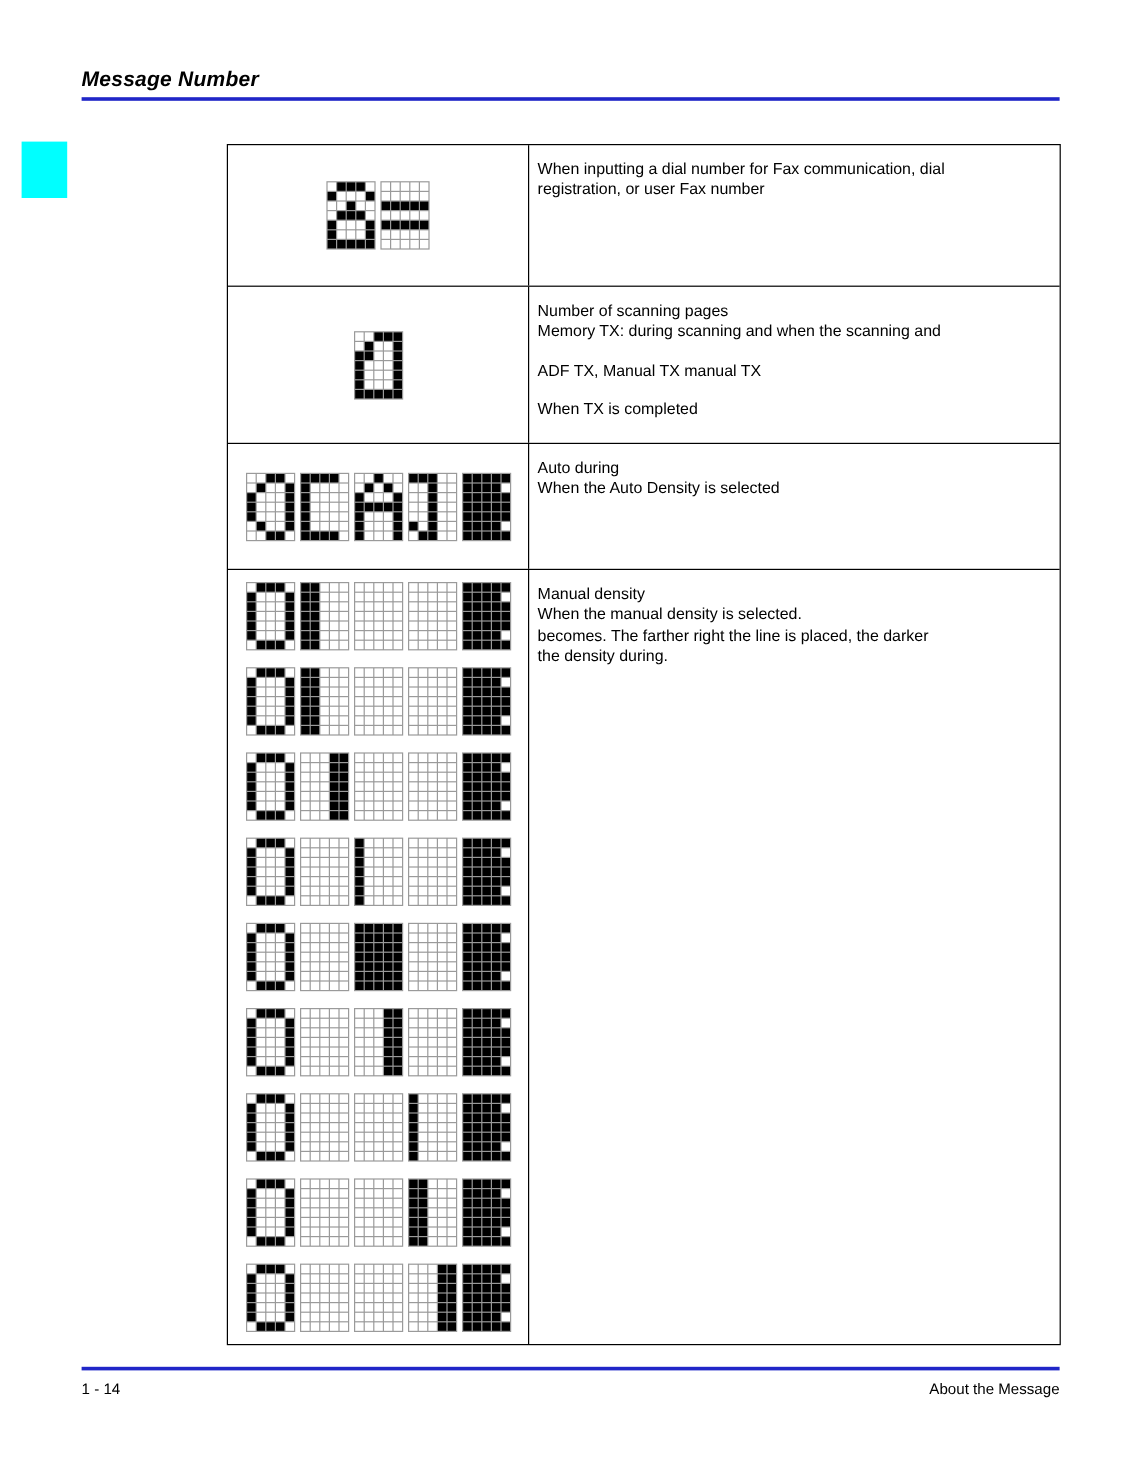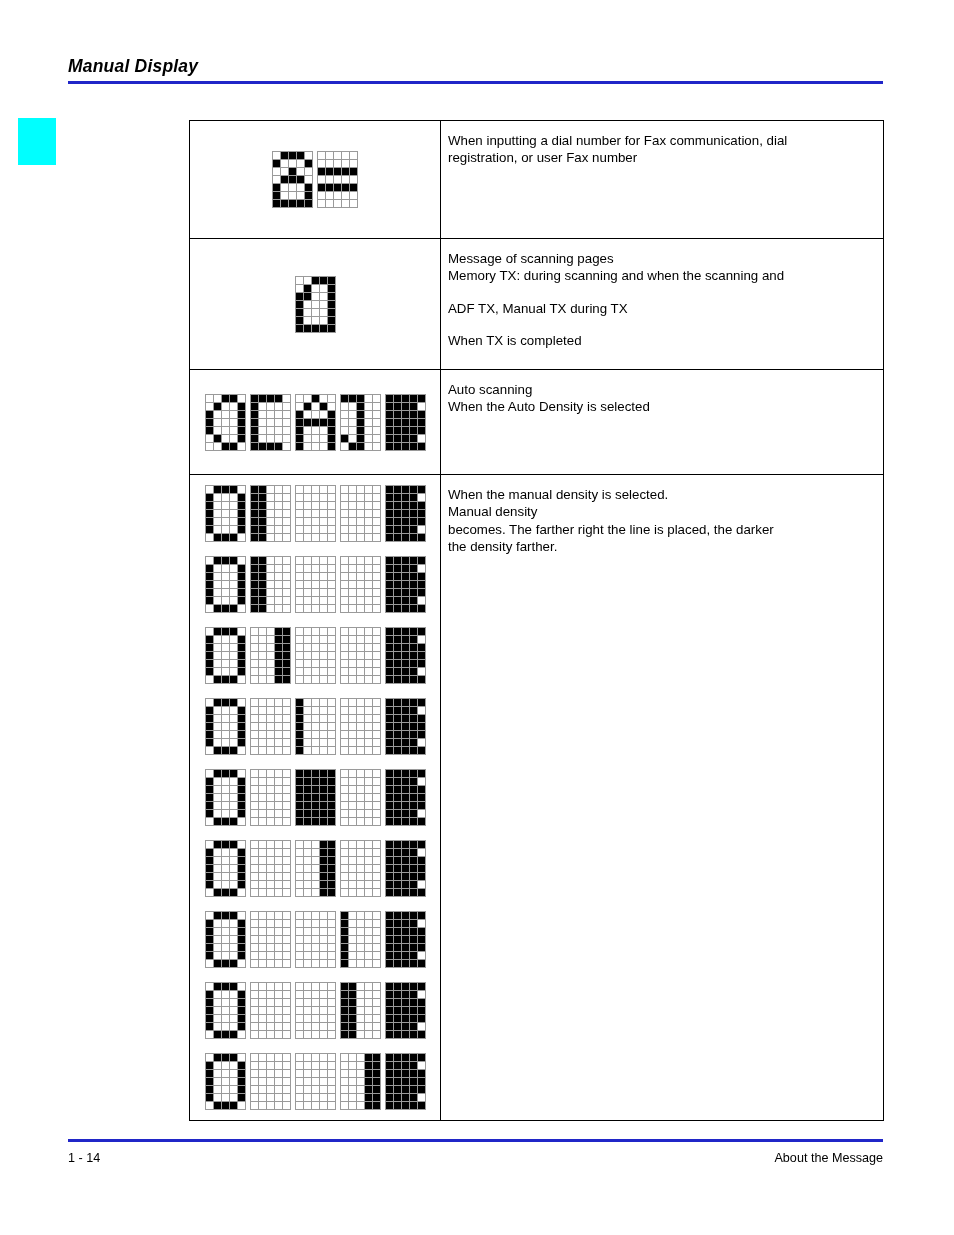--- a/index.html
+++ b/index.html
@@ -116,21 +116,21 @@
     font-size: 12.6px;
     line-height: 16px;
   }
 </style>
 </head>
 <body>
 
 <div class="tab-marker"></div>
 
 <div class="page-header">
-  <div class="title">Manual Display</div>
+  <div class="title">Message Number</div>
   <div class="rule-blue"></div>
 </div>
 
 <div class="msg-table">
 
   <div class="msg-row row-h1">
     <div class="cell-display">
       <div class="lcd-stack">
           <div class="lcd-line">
             <div class="lcd-cell" style="background: rgb(154, 154, 154);">
@@ -254,23 +254,23 @@
               <span class="px on" style="background: rgb(0, 0, 0);"></span>
               <span class="px on" style="background: rgb(0, 0, 0);"></span>
               <span class="px on" style="background: rgb(0, 0, 0);"></span>
               <span class="px on" style="background: rgb(0, 0, 0);"></span>
               <span class="px on" style="background: rgb(0, 0, 0);"></span>
             </div>
           </div>
         </div>
     </div>
     <div class="cell-desc">
-        <p>Message of scanning pages</p>
+        <p>Number of scanning pages</p>
         <p>Memory TX: during scanning and when the scanning and</p>
-        <p class="gap">ADF TX, Manual TX during TX</p>
+        <p class="gap">ADF TX, Manual TX manual TX</p>
         <p class="gap">When TX is completed</p>
       </div>
   </div>
 
   <div class="msg-row row-h3">
     <div class="cell-display">
       <div class="lcd-stack">
           <div class="lcd-line">
             <div class="lcd-cell" style="background: rgb(154, 154, 154);">
               <span class="px" style="background: rgb(255, 255, 255);"></span>
@@ -454,21 +454,21 @@
               <span class="px on" style="background: rgb(0, 0, 0);"></span>
               <span class="px on" style="background: rgb(0, 0, 0);"></span>
               <span class="px on" style="background: rgb(0, 0, 0);"></span>
               <span class="px on" style="background: rgb(0, 0, 0);"></span>
               <span class="px on" style="background: rgb(0, 0, 0);"></span>
             </div>
           </div>
         </div>
     </div>
     <div class="cell-desc">
-        <p>Auto scanning</p>
+        <p>Auto during</p>
         <p>When the Auto Density is selected</p>
       </div>
   </div>
 
   <div class="msg-row row-h4">
     <div class="cell-display">
       <div class="lcd-stack">
           <div class="lcd-line">
             <div class="lcd-cell" style="background: rgb(154, 154, 154);">
               <span class="px" style="background: rgb(255, 255, 255);"></span>
@@ -2148,24 +2148,24 @@
               <span class="px on" style="background: rgb(0, 0, 0);"></span>
               <span class="px on" style="background: rgb(0, 0, 0);"></span>
               <span class="px on" style="background: rgb(0, 0, 0);"></span>
               <span class="px on" style="background: rgb(0, 0, 0);"></span>
               <span class="px on" style="background: rgb(0, 0, 0);"></span>
             </div>
           </div>
         </div>
     </div>
     <div class="cell-desc">
+        <p>Manual density</p>
         <p>When the manual density is selected.</p>
-        <p>Manual density</p>
         <p>becomes. The farther right the line is placed, the darker</p>
-        <p>the density farther.</p>
+        <p>the density during.</p>
       </div>
   </div>
 
 </div>
 
 <div class="page-footer">
   <div class="rule-blue"></div>
   <div class="footer-row">
     <span>1 - 14</span>
     <span>About the Message</span>

